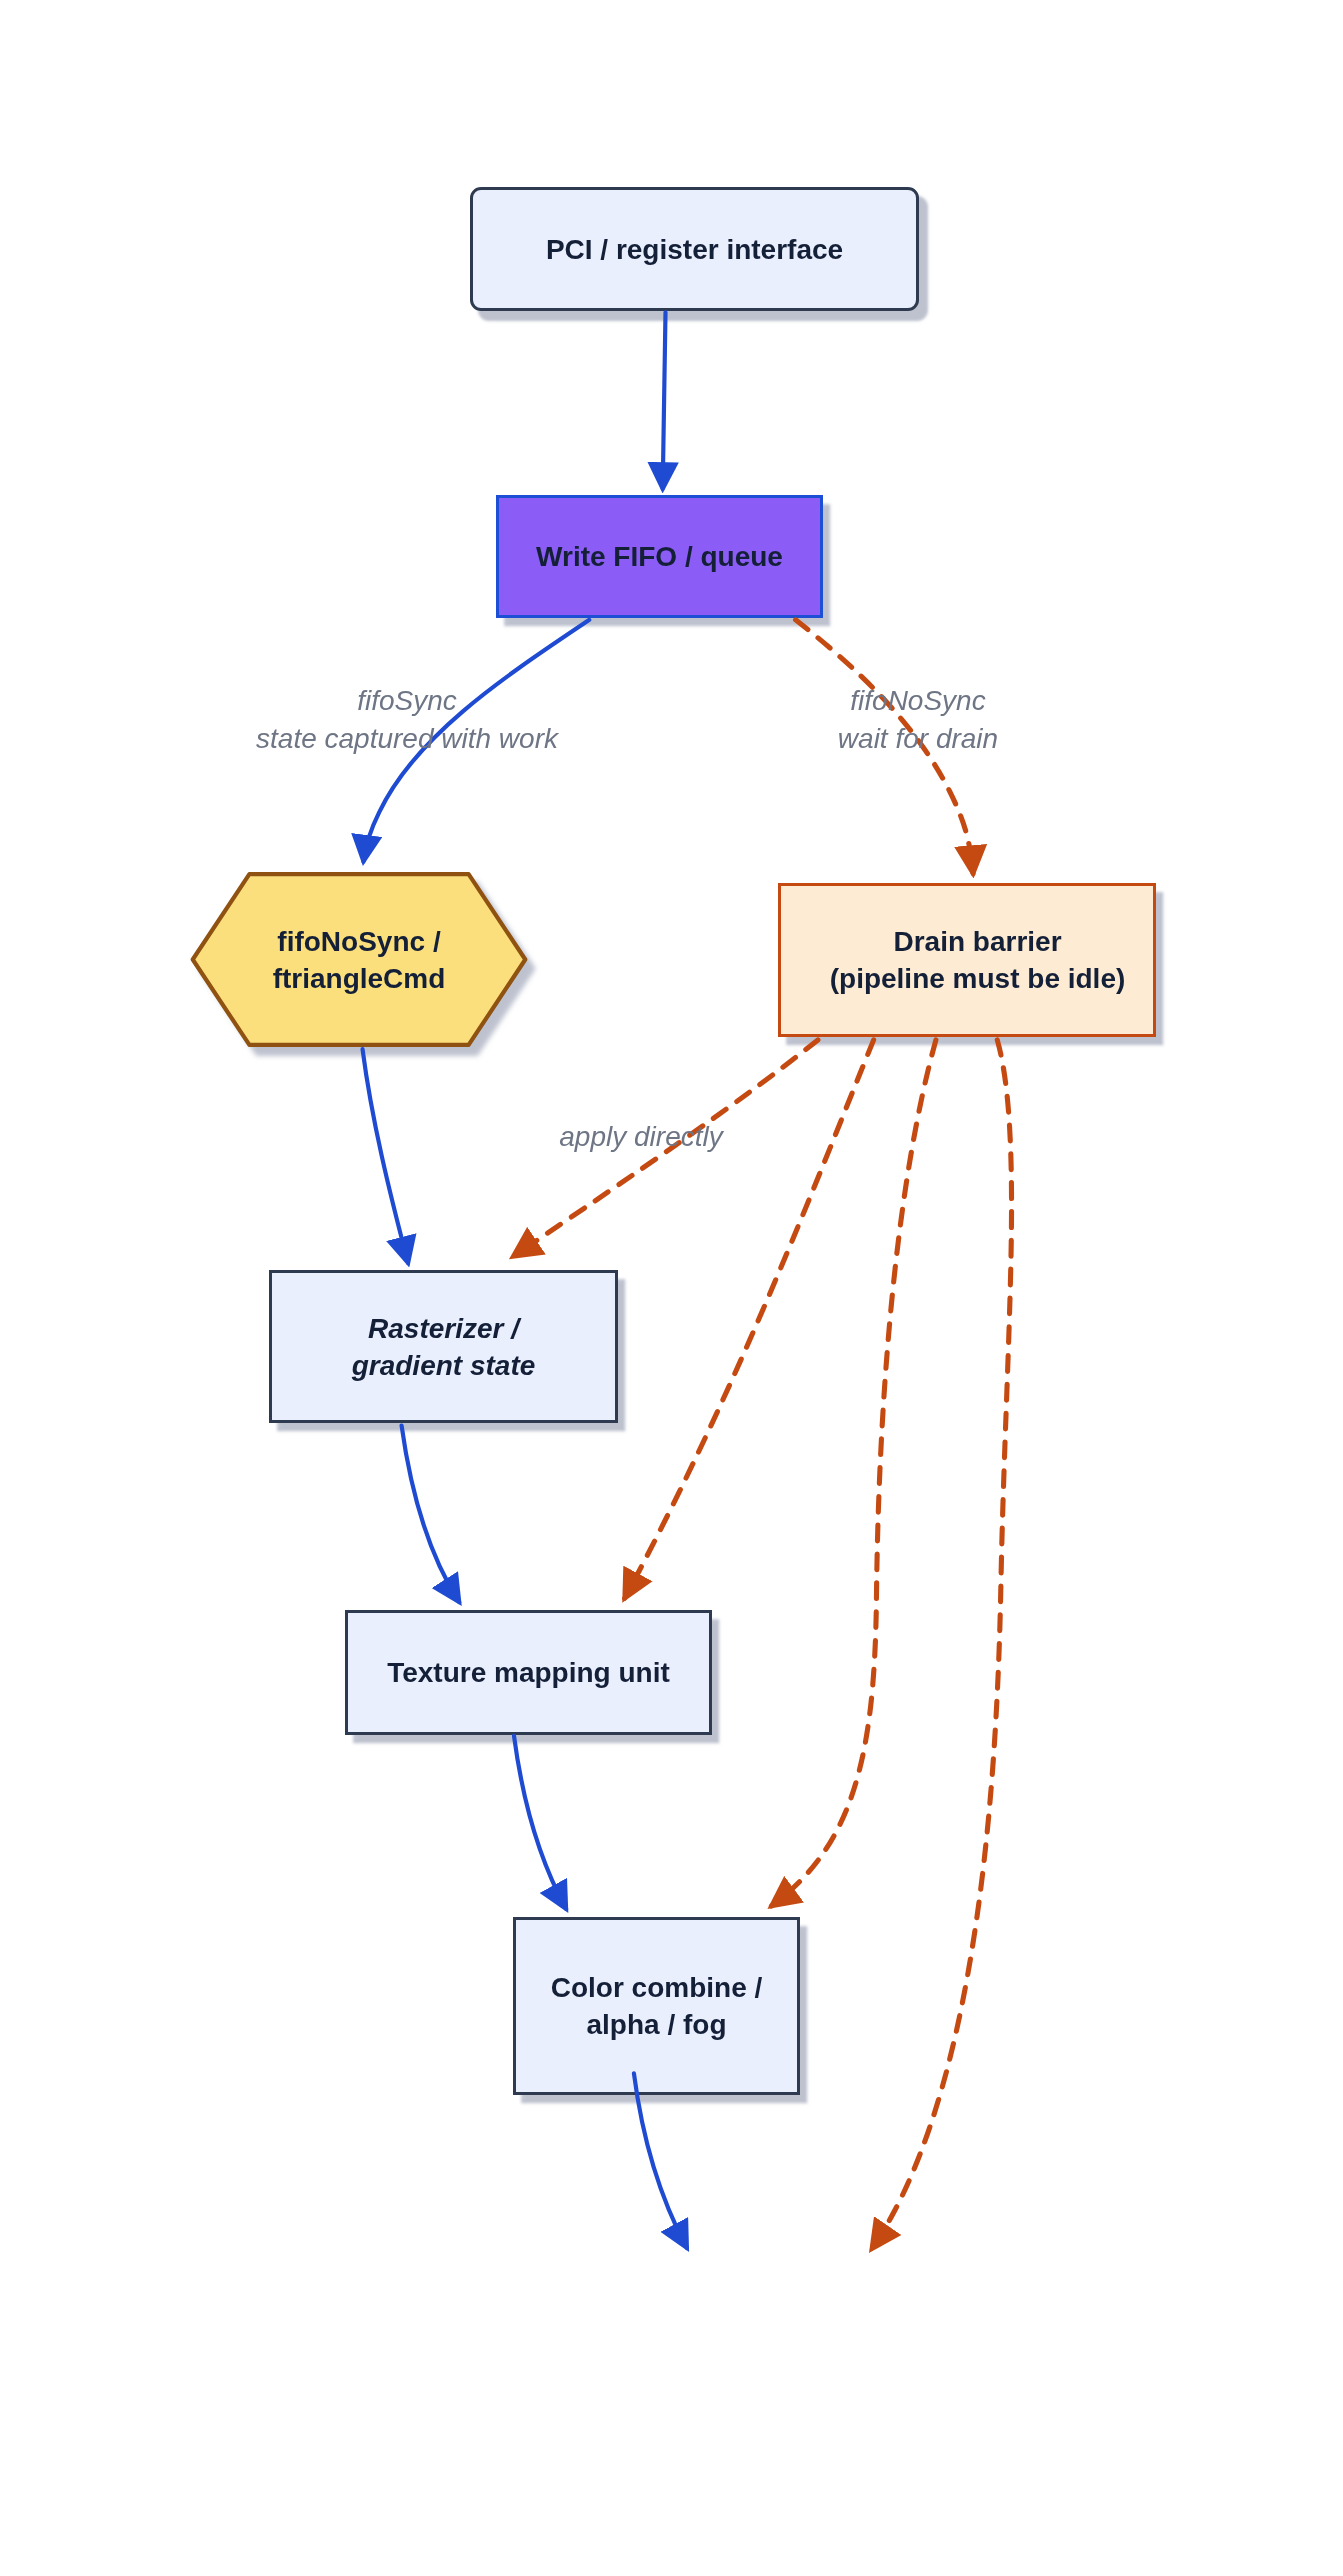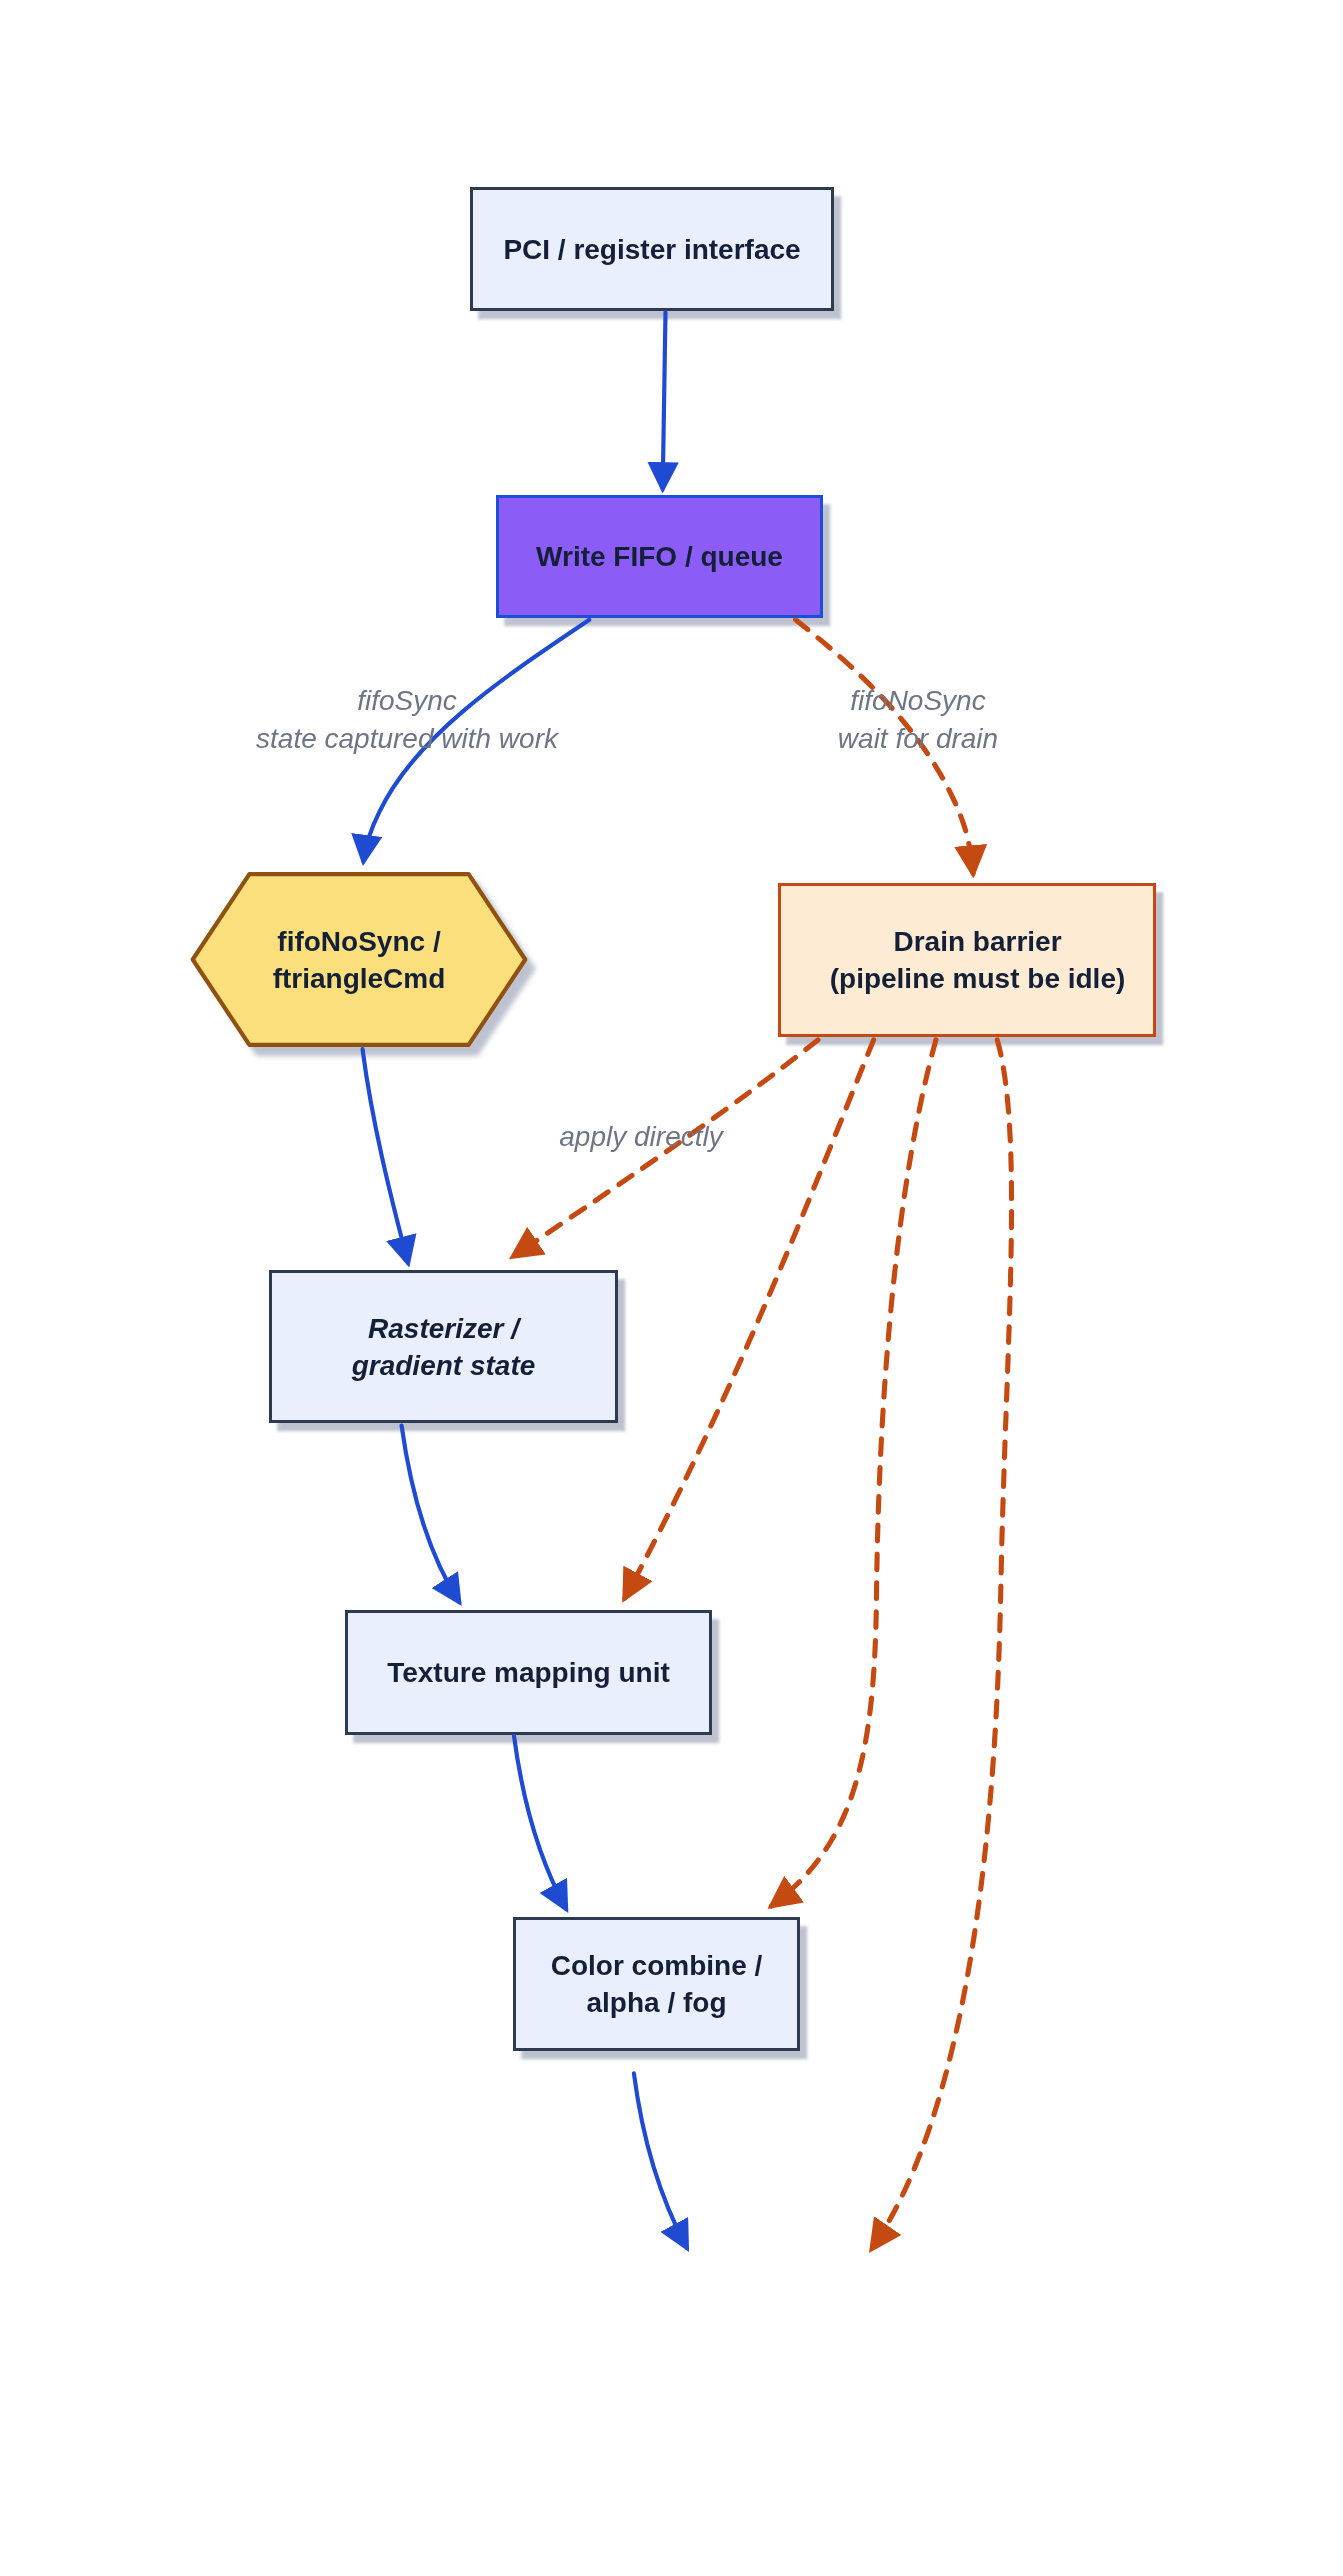--- a/index.html
+++ b/index.html
@@ -32,21 +32,21 @@
     position: absolute; transform: translate(-50%, -50%);
     text-align: center; font-style: italic; font-size: 28px; line-height: 38px;
     color: #6e7585; white-space: nowrap;
   }
 </style>
 </head>
 <body>
 
 <div class="stage">
 
-  <div class="node" style="left:470px; top:187px; width:364px; height:124px;">
+  <div class="node" style="left:470px; top:187px; width:449px; height:124px;border-radius:11px;">
     <span>PCI / register interface</span>
   </div>
 
   <div class="node node--queue" style="left:496px; top:495px; width:327px; height:123px;">
     <span>Write FIFO / queue</span>
   </div>
 
   <div class="hex-wrap" style="left:189px; top:871px; width:340px; height:177px;">
     <svg width="340" height="177" viewBox="0 0 366 190">
       <polygon points="4,95 65,3 301,3 362,95 301,187 65,187" fill="#fadf7c" stroke="#8f5211" stroke-width="4.5" stroke-linejoin="round"></polygon>
@@ -64,21 +64,21 @@
 
   <div class="node" style="left:269px; top:1270px; width:349px; height:153px;font-style:italic;">
     <span>Rasterizer /</span>
     <span>gradient state</span>
   </div>
 
   <div class="node" style="left:345px; top:1610px; width:367px; height:125px;">
     <span>Texture mapping unit</span>
   </div>
 
-  <div class="node" style="left:513px; top:1917px; width:287px; height:134px;text-align:center;">
+  <div class="node" style="left:513px; top:1917px; width:287px; height:178px;text-align:center;">
     <span>Color combine /</span>
     <span>alpha / fog</span>
   </div>
 
 
   <svg class="edges" width="1344" height="2576" viewBox="0 0 1446 2772">
     <defs>
       <marker id="arrow-blue" viewBox="0 0 10 10" refX="8.5" refY="5" markerWidth="7.5" markerHeight="7.5" orient="auto-start-reverse">
         <path d="M 0 0 L 10 5 L 0 10 z" fill="#1e4bd2"></path>
       </marker>

